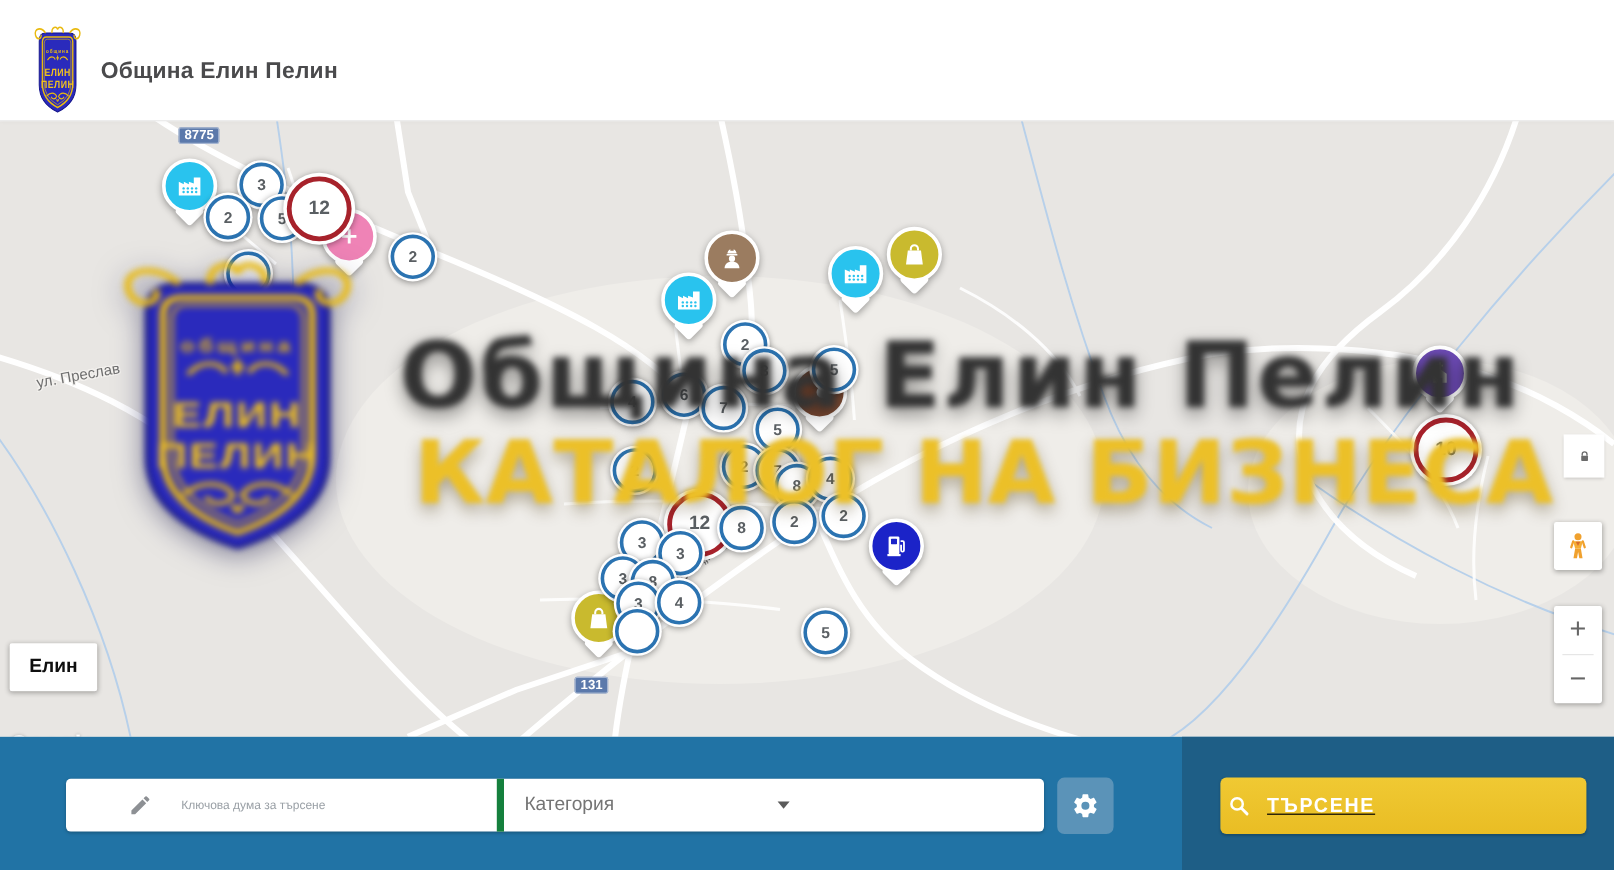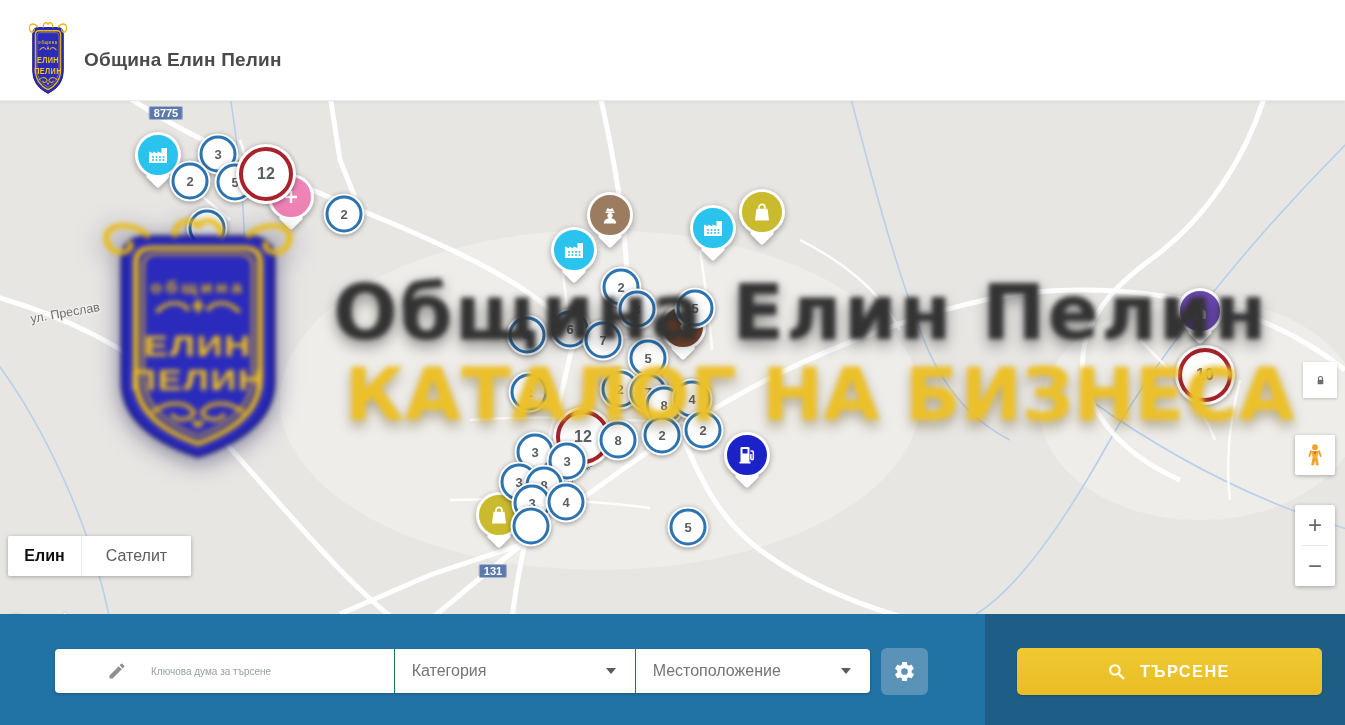--- a/index.html
+++ b/index.html
@@ -91,32 +91,32 @@
   .bottombar{position:absolute;left:0;top:614px;width:1345px;height:111px;background:#2173a5;z-index:30;}
   .bar-right{position:absolute;left:985px;top:0;width:360px;height:111px;background:#1e5e86;}
   .search-pill{position:absolute;left:55px;top:35px;width:815px;height:44px;background:#fff;
       border-radius:4px;display:flex;box-shadow:0 1px 3px rgba(0,0,0,.25);}
   .seg{display:flex;align-items:center;position:relative;}
   .seg-kw{width:307px;padding-left:52px;}
   .seg-kw svg{position:absolute;left:52px;top:12px;width:20px;height:20px;}
   .seg-kw input{border:none;outline:none;margin-left:42px;width:200px;font-size:10px;color:#444;
       font-family:Liberation Sans, sans-serif;background:transparent;}
   .seg-kw input::placeholder{color:#9aa0a6;}
-  .seg-sel{border-left:1px solid #15803d;cursor:pointer;}
+  .seg-sel{border-left:6px solid #15803d;cursor:pointer;}
   .seg-cat{width:257px;}
   .seg-loc{width:251px;}
   .seg-sel span{margin-left:17px;font-size:16px;color:#757575;}
   .caret{position:absolute;right:19px;top:50%;margin-top:-3px;width:0;height:0;
       border-left:5px solid transparent;border-right:5px solid transparent;border-top:6px solid #5b5b5b;}
   .gear-btn{position:absolute;left:881px;top:34px;width:47px;height:47px;border:none;border-radius:6px;
       background:#5b93b8;display:flex;align-items:center;justify-content:center;cursor:pointer;}
   .gear-btn svg{width:23px;height:23px;}
   .search-btn{position:absolute;left:1017px;top:34px;width:305px;height:47px;border:none;border-radius:5px;
-      background:linear-gradient(#f0c933,#e9bd24);display:flex;align-items:center;justify-content:center;
-      gap:12px;cursor:pointer;box-shadow:0 1px 2px rgba(0,0,0,.2);}
+      background:linear-gradient(#f0c933,#e9bd24);display:flex;align-items:center;
+      gap:12px;cursor:pointer;box-shadow:0 1px 2px rgba(0,0,0,.2);text-decoration:underline;}
   .search-btn span{font-size:17px;font-weight:bold;color:#fff;letter-spacing:1.5px;
       font-family:inherit;transform:scaleX(.96);display:inline-block;}
   .search-btn svg{width:19px;height:19px;}
 </style>
 </head>
 <body>
 
 <div class="header">
   <div class="brand">
     <svg width="46" height="80" viewBox="0 0 120 170" preserveAspectRatio="none">
@@ -478,21 +478,20 @@
       <text x="60" y="92" text-anchor="middle" font-size="19" fill="#f2c31d" font-weight="bold" letter-spacing="1">ЕЛИН</text>
       <text x="60" y="114" text-anchor="middle" font-size="19" fill="#f2c31d" font-weight="bold" letter-spacing="1">ПЕЛИН</text>
       <path d="M36 128 C44 120 54 121 58 128 C56 134 48 134 46 129 M84 128 C76 120 66 121 62 128 C64 134 72 134 74 129 M58 133 C59 138 61 138 62 133" stroke="#e9ba10" stroke-width="2.2" fill="none"></path>
     </svg>
     <div class="wm-line1">Община Елин Пелин</div>
     <div class="wm-line2">КАТАЛОГ НА БИЗНЕСА</div>
   </div>
 
   <div class="maptype">
     <button class="mt-active">Елин</button>
-    <button class="mt">Сателит</button>
   </div>
   <a class="google-logo">Google</a>
   <div class="lockbox">
     <svg viewBox="0 0 24 24">
       <path d="M8.8 11V8.8a3.2 3.2 0 0 1 6.4 0V11" fill="none" stroke="#6b6b6b" stroke-width="1.8"></path>
       <rect x="7.5" y="10.8" width="9" height="7.2" rx="1" fill="#6b6b6b"></rect>
     </svg>
   </div>
   <button class="pegman">
     <svg viewBox="0 0 24 24">
@@ -517,24 +516,20 @@
     <div class="seg seg-kw">
       <svg viewBox="0 0 24 24">
         <path fill="#8d9094" d="M3 17.25V21h3.75L17.8 9.94l-3.75-3.75L3 17.25zM20.7 7.04a1 1 0 0 0 0-1.41L18.37 3.3a1 1 0 0 0-1.41 0l-1.83 1.83 3.75 3.75 1.82-1.84z"></path>
       </svg>
       <input type="text" placeholder="Ключова дума за търсене" style="">
     </div>
     <div class="seg seg-sel seg-cat">
       <span>Категория</span>
       <i class="caret"></i>
     </div>
-    <div class="seg seg-sel seg-loc">
-      <span>Местоположение</span>
-      <i class="caret"></i>
-    </div>
   </div>
 
   <button class="gear-btn">
     <svg viewBox="0 0 24 24">
       <path fill="#fff" d="M19.4 13c.04-.33.06-.66.06-1s-.02-.67-.06-1l2.1-1.65c.19-.15.24-.42.12-.64l-2-3.46c-.12-.22-.39-.3-.61-.22l-2.49 1c-.52-.4-1.08-.73-1.69-.98l-.38-2.65A.49.49 0 0 0 14 2h-4c-.25 0-.46.18-.49.42l-.38 2.65c-.61.25-1.17.59-1.69.98l-2.49-1c-.23-.09-.49 0-.61.22l-2 3.46c-.13.22-.07.49.12.64L4.56 11c-.04.33-.06.66-.06 1s.02.67.06 1l-2.1 1.65c-.19.15-.24.42-.12.64l2 3.46c.12.22.39.3.61.22l2.49-1c.52.4 1.08.73 1.69.98l.38 2.65c.03.24.24.42.49.42h4c.25 0 .46-.18.49-.42l.38-2.65c.61-.25 1.17-.59 1.69-.98l2.49 1c.23.09.49 0 .61-.22l2-3.46c.12-.22.07-.49-.12-.64L19.4 13zM12 15.5A3.5 3.5 0 1 1 12 8.5a3.5 3.5 0 0 1 0 7z"></path>
     </svg>
   </button>
 
   <button class="search-btn">
     <svg viewBox="0 0 24 24">

